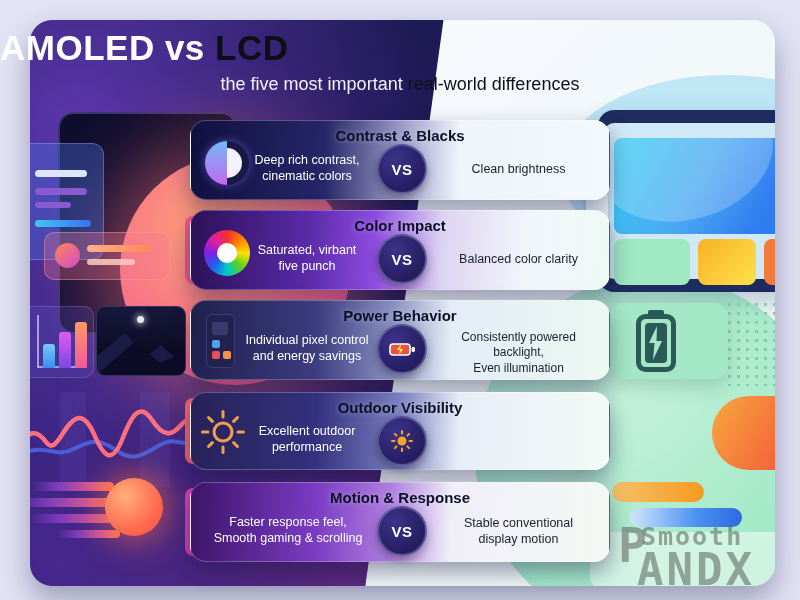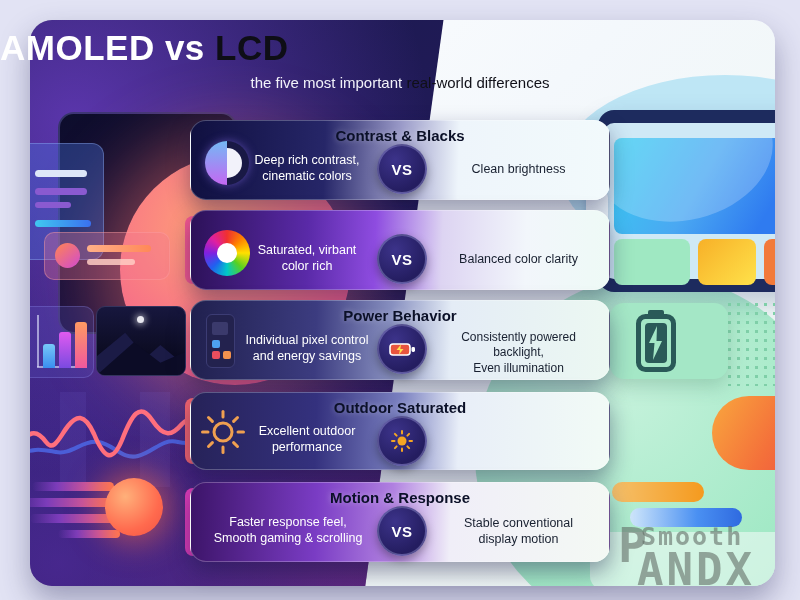--- a/index.html
+++ b/index.html
@@ -71,21 +71,21 @@
         background:linear-gradient(90deg,#f5c16c,#f59a1e);}
   .blue-bar{position:absolute;left:600px;top:488px;width:112px;height:19px;border-radius:10px;
         background:linear-gradient(90deg,#cfe6fb,#4a90f2 60%,#2f6ae0);}
   .bottom-panel{position:absolute;left:560px;top:512px;width:220px;height:58px;border-radius:14px;
         background:rgba(245,252,250,.55);}
   
   .title{position:absolute;left:0;right:0;top:28px;text-align:left;z-index:6;
         font-size:35px;font-weight:bold;letter-spacing:.5px;}
   .title .t-light{color:#ffffff;}
   .title .t-dark{color:#0e0e16;}
-  .subtitle{position:absolute;left:0;right:0;top:74px;text-align:center;z-index:6;font-size:15px;}
+  .subtitle{position:absolute;left:0;right:0;top:74px;text-align:center;z-index:6;font-size:18px;}
   .subtitle .t-light{color:#f2f2fa;}
   .subtitle .t-dark{color:#101018;}
   
   .row{position:absolute;left:190px;width:420px;height:80px;z-index:5;}
   .row-bg{position:absolute;inset:0;border-radius:16px;z-index:1;
         box-shadow:0 10px 22px rgba(22,22,66,.42);border:1px solid rgba(255,255,255,.25);}
   .r1 .row-bg{background:linear-gradient(92deg,#101040 0%,#262668 32%,#9a9ac8 50%,#eef5fb 64%,#f2fafc 100%);}
   .r2 .row-bg{background:linear-gradient(92deg,#2c1158 0%,#5a2aa8 28%,#8e4ce0 44%,#ddd4f2 60%,#f2f6fb 80%,#eefaf6 100%);}
   .r3 .row-bg{background:linear-gradient(92deg,#20204e 0%,#3c3c80 30%,#8890c0 48%,#e4ecf6 62%,#ecf8f2 100%);}
   .r4 .row-bg{background:linear-gradient(92deg,#262258 0%,#34317e 30%,#7a80c0 50%,#e8eef8 64%,#f2fbf6 100%);}
@@ -225,25 +225,26 @@
 cinematic colors</div>
     <div class="vs-badge">
         <span>VS</span>
       </div>
     <div class="row-right pre">Clean brightness</div>
   </div>
 
   <div class="row r2" style="top:210px;">
     <div class="row-accent"></div>
     <div class="row-bg"></div>
+    <div class="row-header">Color Impact</div>
     <div class="row-icon icon-wheel">
       <div class="hole"></div>
     </div>
     <div class="row-left pre">Saturated, virbant
-color rich</div>
+five punch</div>
     <div class="vs-badge">
         <span>VS</span>
       </div>
     <div class="row-right pre">Balanced color clarity</div>
   </div>
 
   <div class="row r3" style="top:300px;">
     <div class="row-bg"></div>
     <div class="row-header">Power Behavior</div>
     <div class="row-icon icon-pixels">
@@ -261,21 +262,21 @@
         <polygon points="12,3.5 7.5,9 10.8,9 10,13.5 14.5,8 11.3,8" fill="#ffe14d"></polygon>
       </svg>
     </div>
     <div class="row-right pre" style="font-size:12px;margin-top:8px;">Consistently powered backlight,
 Even illumination</div>
   </div>
 
   <div class="row r4" style="top:392px;height:78px;">
     <div class="row-accent"></div>
     <div class="row-bg"></div>
-    <div class="row-header">Outdoor Saturated</div>
+    <div class="row-header">Outdoor Visibility</div>
     <svg class="row-icon" style="left:10px;top:17px;" width="46" height="46" viewBox="0 0 46 46">
       <circle cx="23" cy="23" r="9" fill="none" stroke="#f0a050" stroke-width="3"></circle>
       <g stroke="#f0a050" stroke-width="3" stroke-linecap="round">
         <line x1="23" y1="2.5" x2="23" y2="8"></line>
           <line x1="23" y1="38" x2="23" y2="43.5"></line>
         <line x1="2.5" y1="23" x2="8" y2="23"></line>
           <line x1="38" y1="23" x2="43.5" y2="23"></line>
         <line x1="8.5" y1="8.5" x2="12.4" y2="12.4"></line>
           <line x1="33.6" y1="33.6" x2="37.5" y2="37.5"></line>
         <line x1="8.5" y1="37.5" x2="12.4" y2="33.6"></line>

